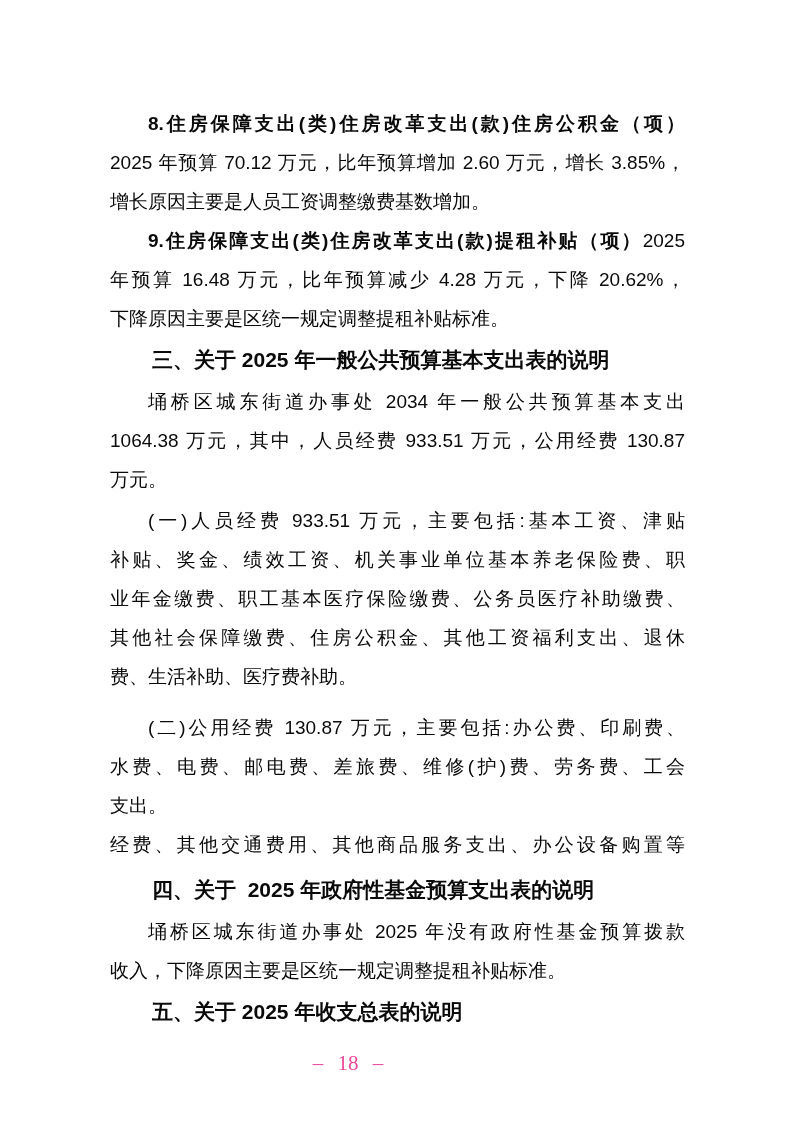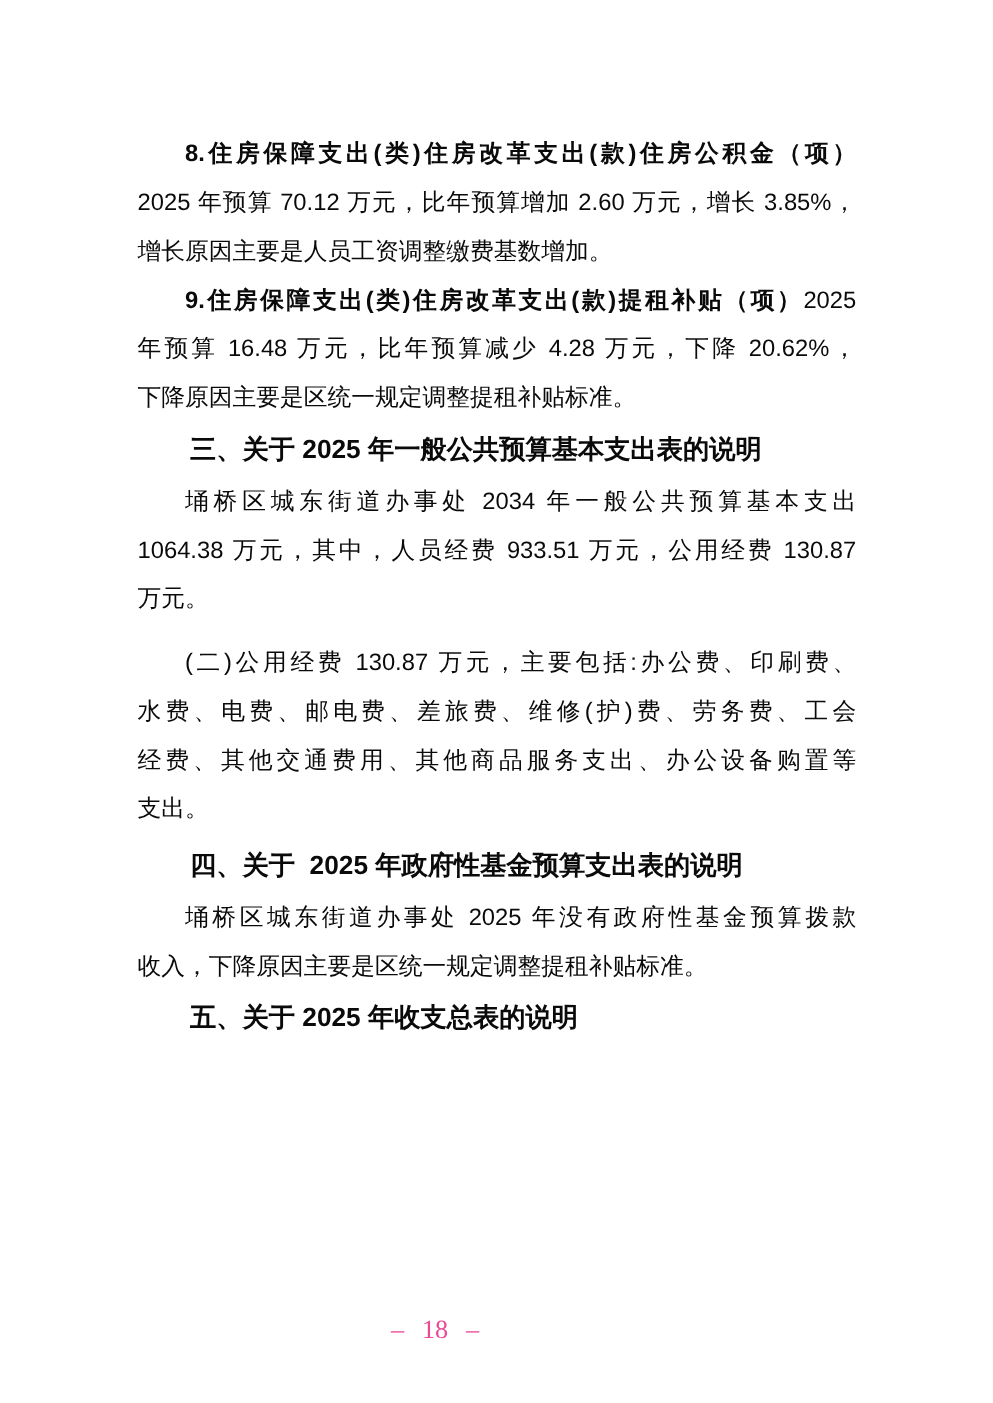--- a/index.html
+++ b/index.html
@@ -78,26 +78,33 @@
     <div class="para">
       <div class="line hline lead">三、关于 2025 年一般公共预算基本支出表的说明</div>
     </div>
 
     <div class="para">
       <div class="line lead just">埇桥区城东街道办事处 2034 年一般公共预算基本支出</div>
       <div class="line just">1064.38 万元，其中，人员经费 933.51 万元，公用经费 130.87</div>
       <div class="line">万元。</div>
     </div>
 
+    <div class="para gap-xs">
+      <div class="line lead just">(一)人员经费 933.51 万元，主要包括:基本工资、津贴</div>
+      <div class="line just">补贴、奖金、绩效工资、机关事业单位基本养老保险费、职</div>
+      <div class="line just">业年金缴费、职工基本医疗保险缴费、公务员医疗补助缴费、</div>
+      <div class="line just">其他社会保障缴费、住房公积金、其他工资福利支出、退休</div>
+      <div class="line">费、生活补助、医疗费补助。</div>
+    </div>
 
     <div class="para gap-md">
       <div class="line lead just">(二)公用经费 130.87 万元，主要包括:办公费、印刷费、</div>
       <div class="line just">水费、电费、邮电费、差旅费、维修(护)费、劳务费、工会</div>
+      <div class="line">支出。</div>
       <div class="line just">经费、其他交通费用、其他商品服务支出、办公设备购置等</div>
-      <div class="line">支出。</div>
     </div>
 
     <div class="para gap-sm">
       <div class="line hline lead">四、关于  2025 年政府性基金预算支出表的说明</div>
     </div>
 
     <div class="para">
       <div class="line lead just">埇桥区城东街道办事处 2025 年没有政府性基金预算拨款</div>
       <div class="line">收入，下降原因主要是区统一规定调整提租补贴标准。</div>
     </div>

